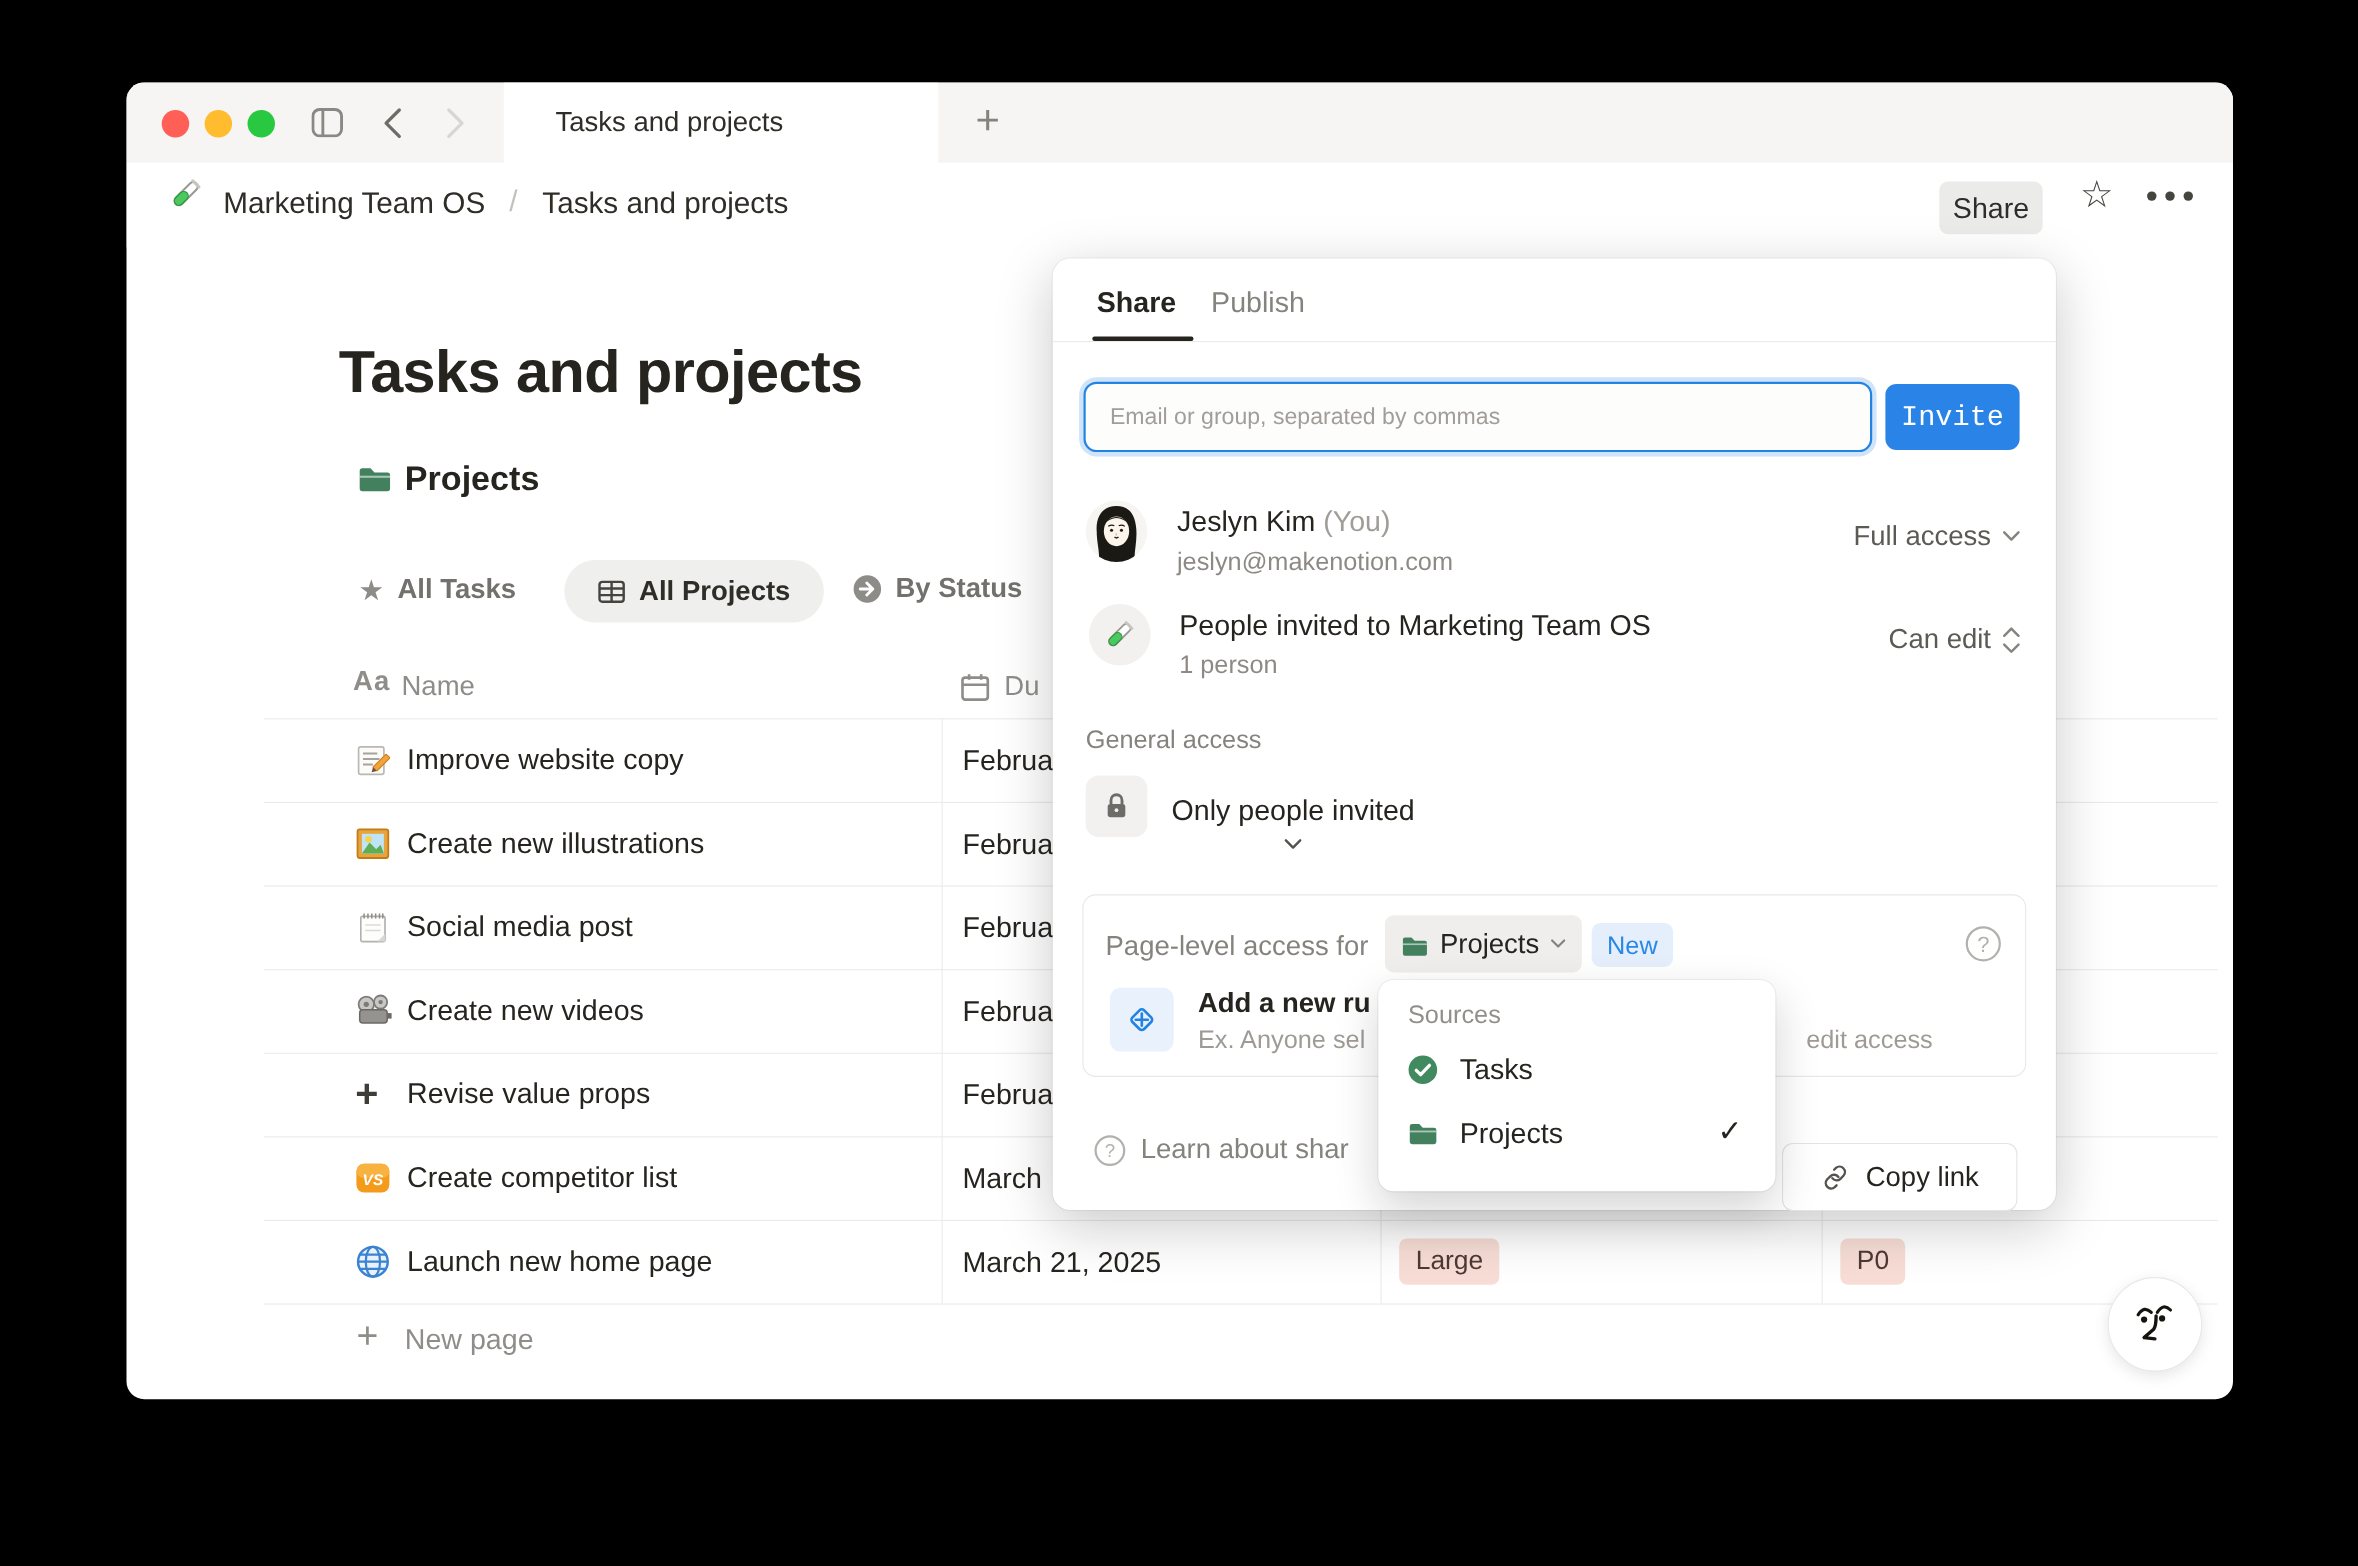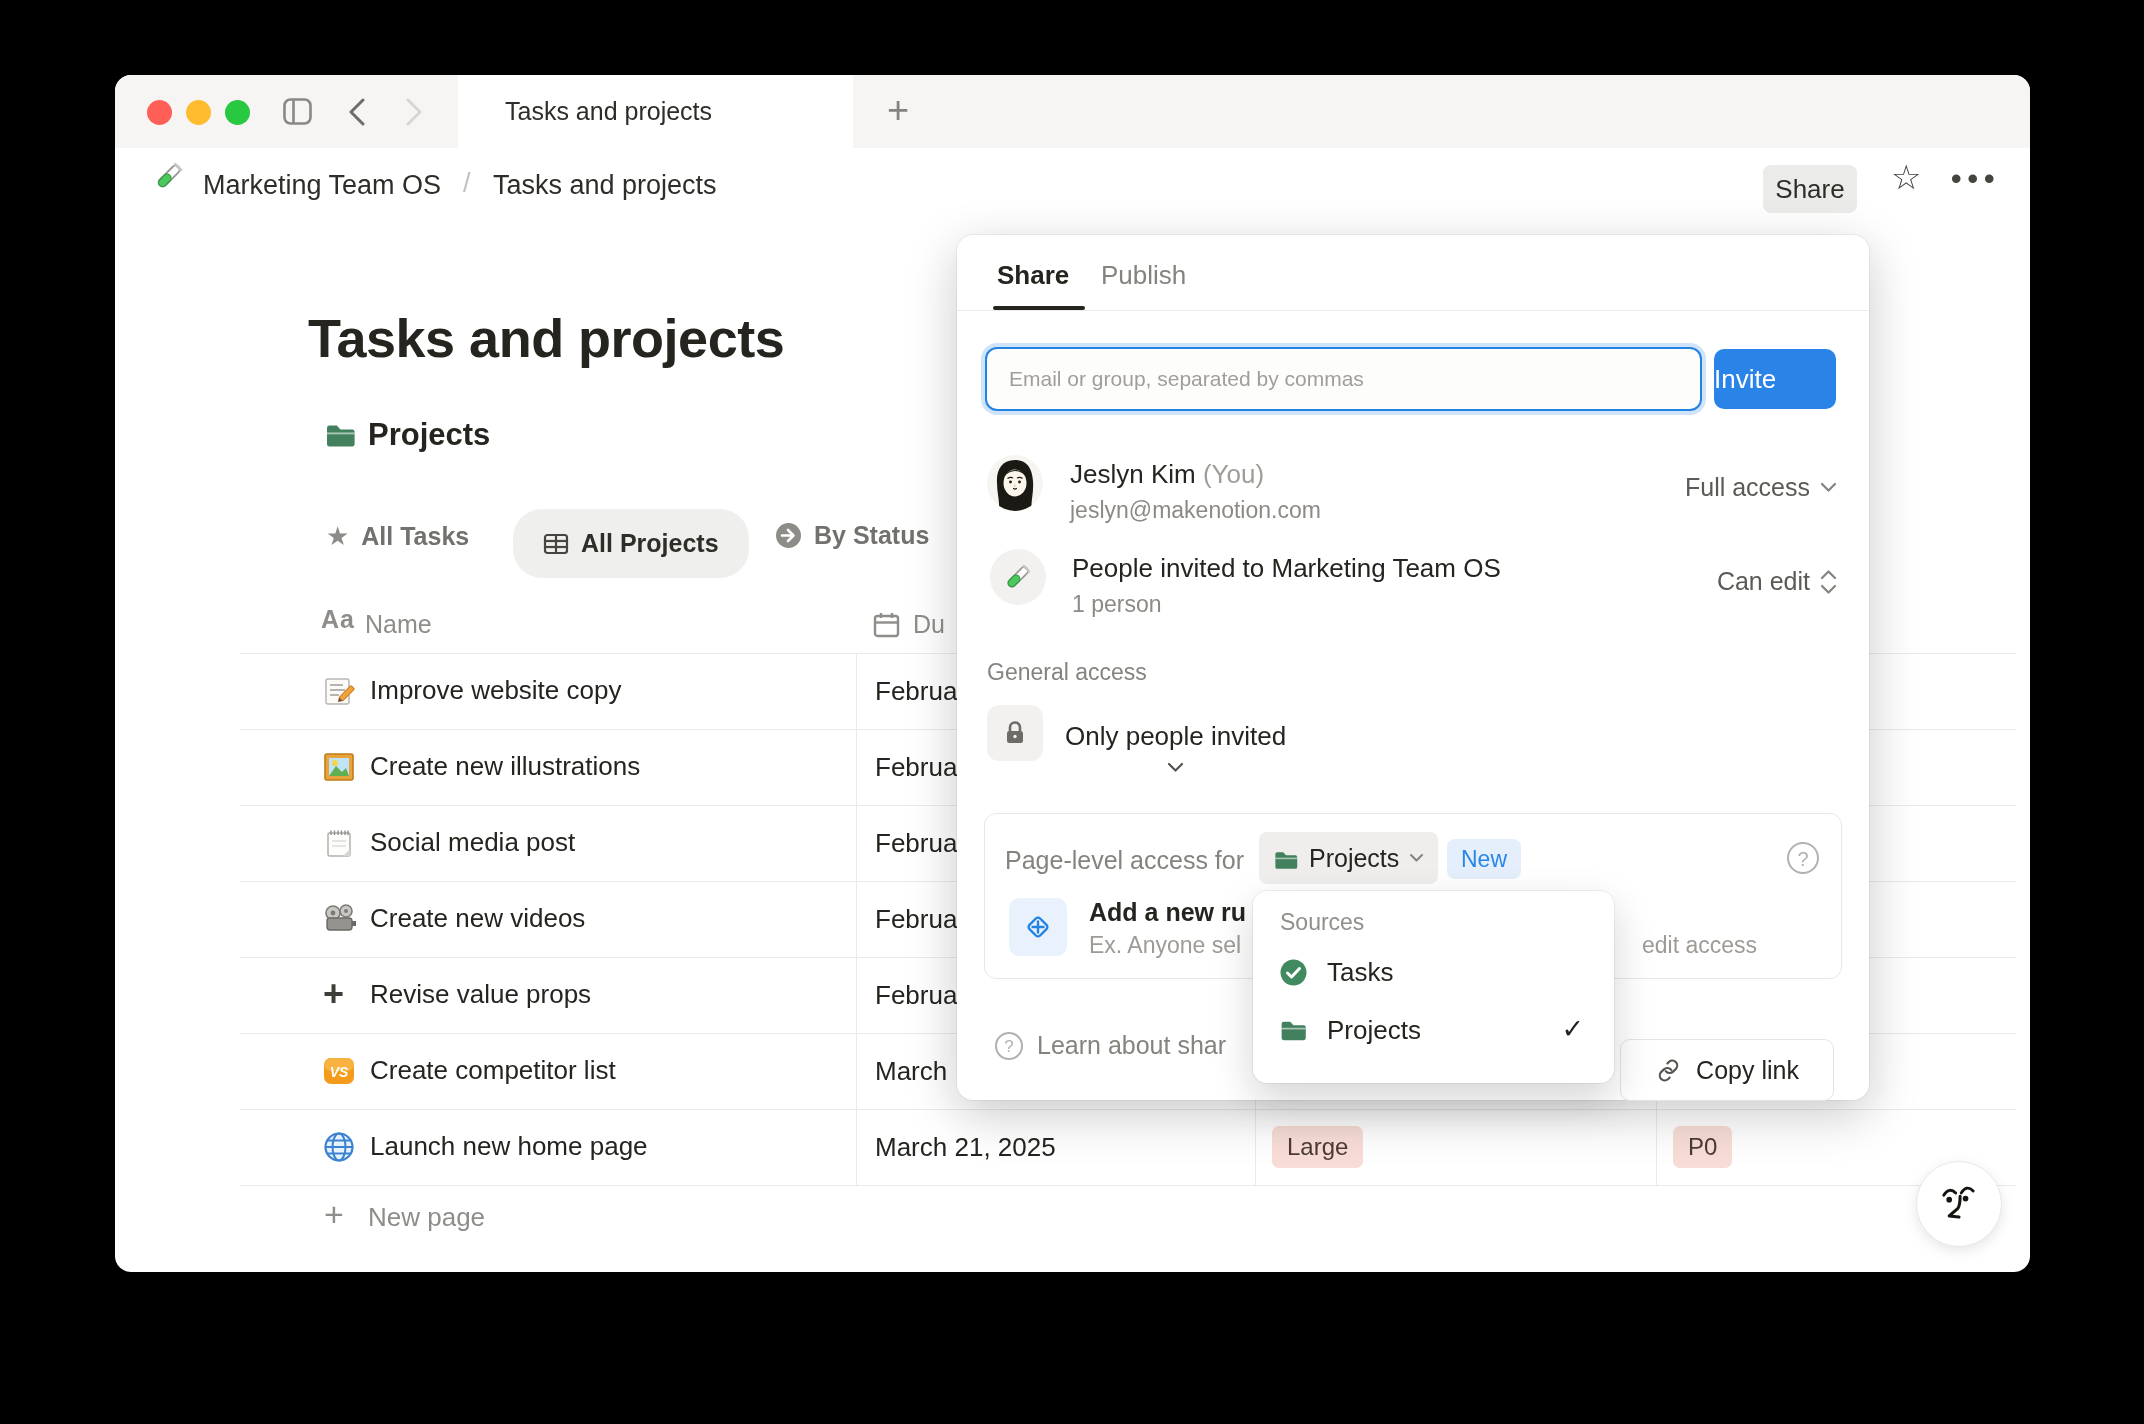--- a/index.html
+++ b/index.html
@@ -32,21 +32,21 @@
              color:#46443f;font-weight:700;}
   
   .pgtitle{position:absolute;left:193px;top:232px;font-size:54px;font-weight:700;
            letter-spacing:-.5px;color:#26241f;}
   .dbhead{position:absolute;left:209px;top:344px;}
   .dbhead .txt{position:absolute;left:44px;top:-2px;font-size:31px;font-weight:700;color:#26241f;white-space:nowrap;}
   .views{position:absolute;left:0;top:434px;width:1915px;height:57px;}
   .view-tab{position:absolute;display:flex;align-items:center;gap:12px;font-size:25px;
             font-weight:600;color:#73716d;white-space:nowrap;}
   .v1{left:211px;top:12px;}
-  .pill-active{left:398px;top:0;height:69px;padding:0 30px;border-radius:29px;background:#efefed;
+  .pill-active{left:398px;top:0;height:57px;padding:0 30px;border-radius:29px;background:#efefed;
                color:#2f2d28;}
   .v3{left:660px;top:12px;}
   .glyph-star{font-size:26px;color:#8e8c88;}
   
   .hline{position:absolute;left:125px;width:1776px;height:1px;background:#eceae8;}
   .vline{position:absolute;top:578px;height:532px;width:1px;background:#eceae8;}
   .th{position:absolute;top:522px;height:56px;font-size:25px;color:#8f8d89;}
   .aa{left:206px;top:530px;font-weight:600;letter-spacing:1px;}
   .nm{left:250px;top:535px;}
   .cal{left:758px;top:536px;}
@@ -67,22 +67,22 @@
   .dtab-share{position:absolute;left:40px;top:25px;font-size:26px;font-weight:600;color:#26241f;}
   .dtab-publish{position:absolute;left:144px;top:25px;font-size:26px;color:#85837e;}
   .dunderline{position:absolute;left:36px;top:71px;width:92px;height:4px;border-radius:2px;background:#26241f;}
   .ddivider{position:absolute;left:0;top:75px;width:912px;height:1px;background:#ecebe9;}
   .email-input{position:absolute;left:30px;top:114px;width:713px;height:60px;border:none;border-radius:10px;
                background:#fdfdfc;box-shadow:0 0 0 2px #2383e2,0 0 0 6px rgba(35,131,226,.22);
                font-size:21px;color:#2f2d28;padding:0 22px;box-sizing:border-box;outline:none;
                font-family:"Liberation Sans",sans-serif;}
   .email-input::placeholder{color:#a19e99;}
   .invite-btn{position:absolute;left:757px;top:114px;width:122px;height:60px;border-radius:10px;
-              background:#2a83e6;color:#fff;font-size:26px;font-weight:500;
-              line-height:60px;}
+              background:#2a83e6;color:#fff;font-size:26px;font-weight:500;text-align:center;
+              line-height:60px;font-family:Liberation Mono, monospace;}
   .avatar{position:absolute;width:56px;height:56px;border-radius:50%;overflow:hidden;}
   .p-name{position:absolute;font-size:26px;font-weight:500;color:#26241f;white-space:nowrap;}
   .p-sub{position:absolute;font-size:23px;color:#8d8a85;white-space:nowrap;}
   .you{color:#a09d98;font-weight:400;}
   .acc{position:absolute;font-size:25px;color:#5c5a55;white-space:nowrap;display:flex;align-items:center;gap:10px;}
   .sect-label{position:absolute;left:30px;top:424px;font-size:23px;color:#85837e;}
   .lock-tile{position:absolute;left:30px;top:470px;width:56px;height:56px;border-radius:12px;
              background:#f2f1ef;display:flex;align-items:center;justify-content:center;}
   .ga-val{position:absolute;left:108px;top:486px;font-size:26px;color:#26241f;display:flex;
           align-items:center;gap:10px;flex-direction:column;}

